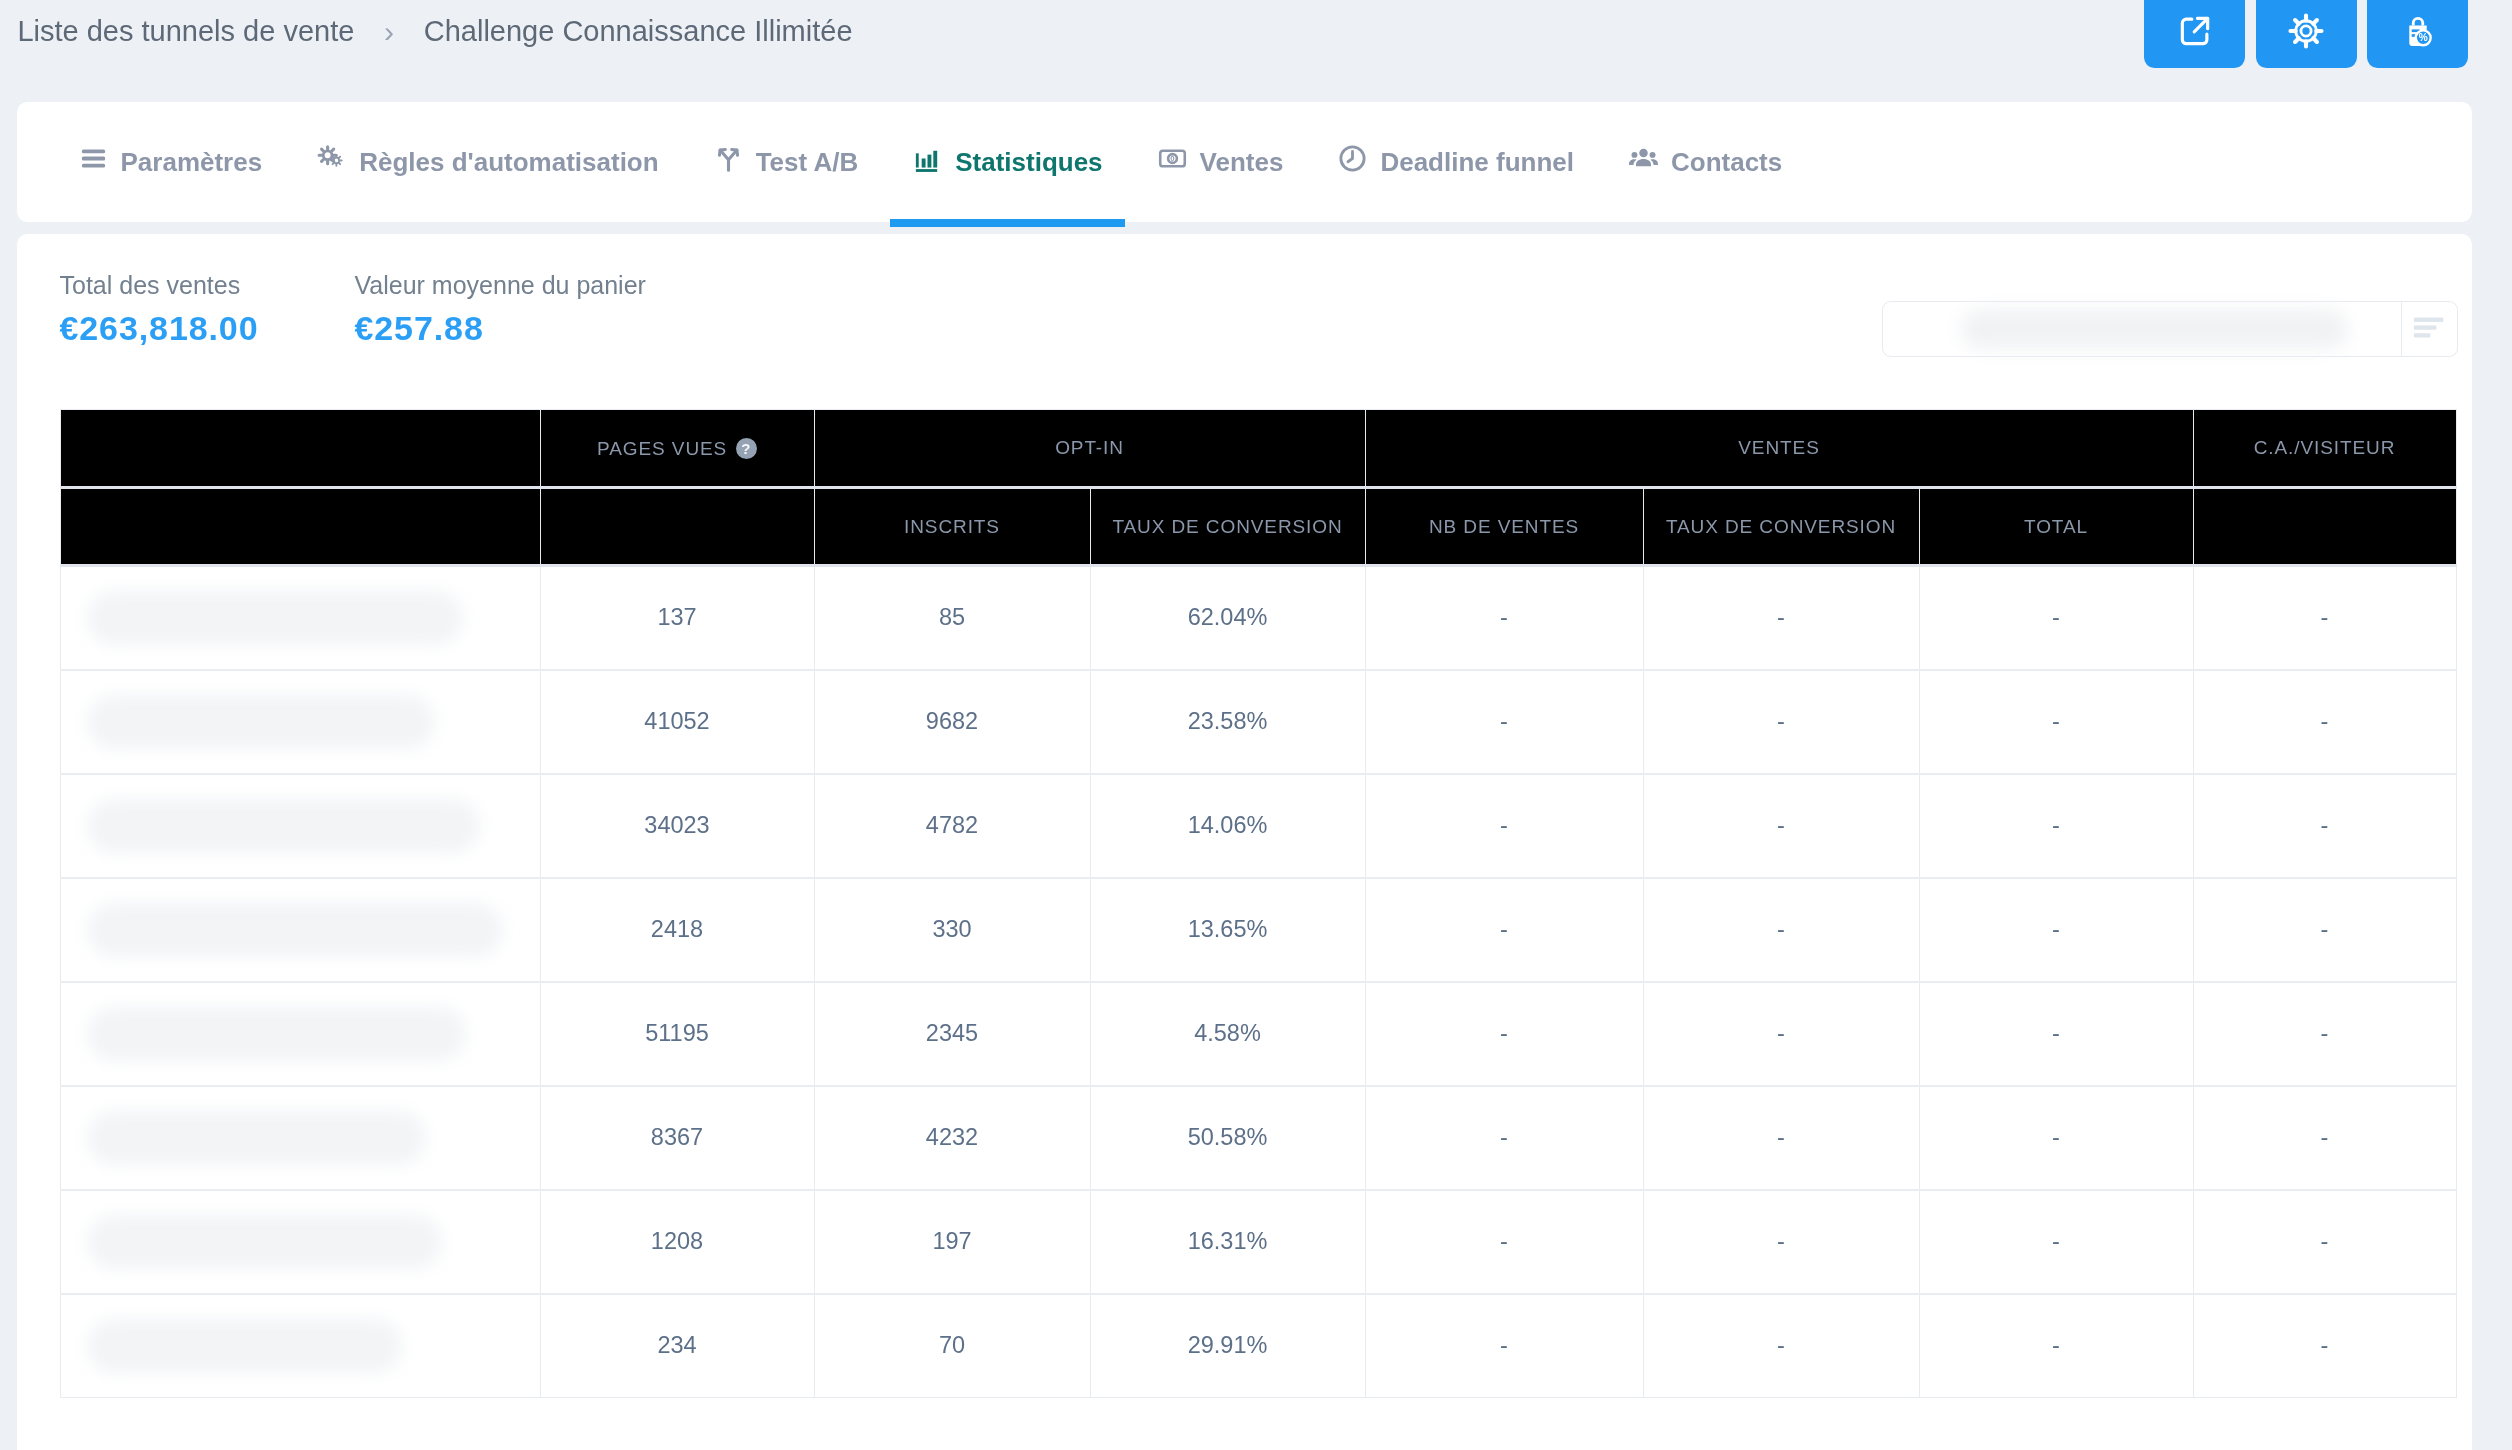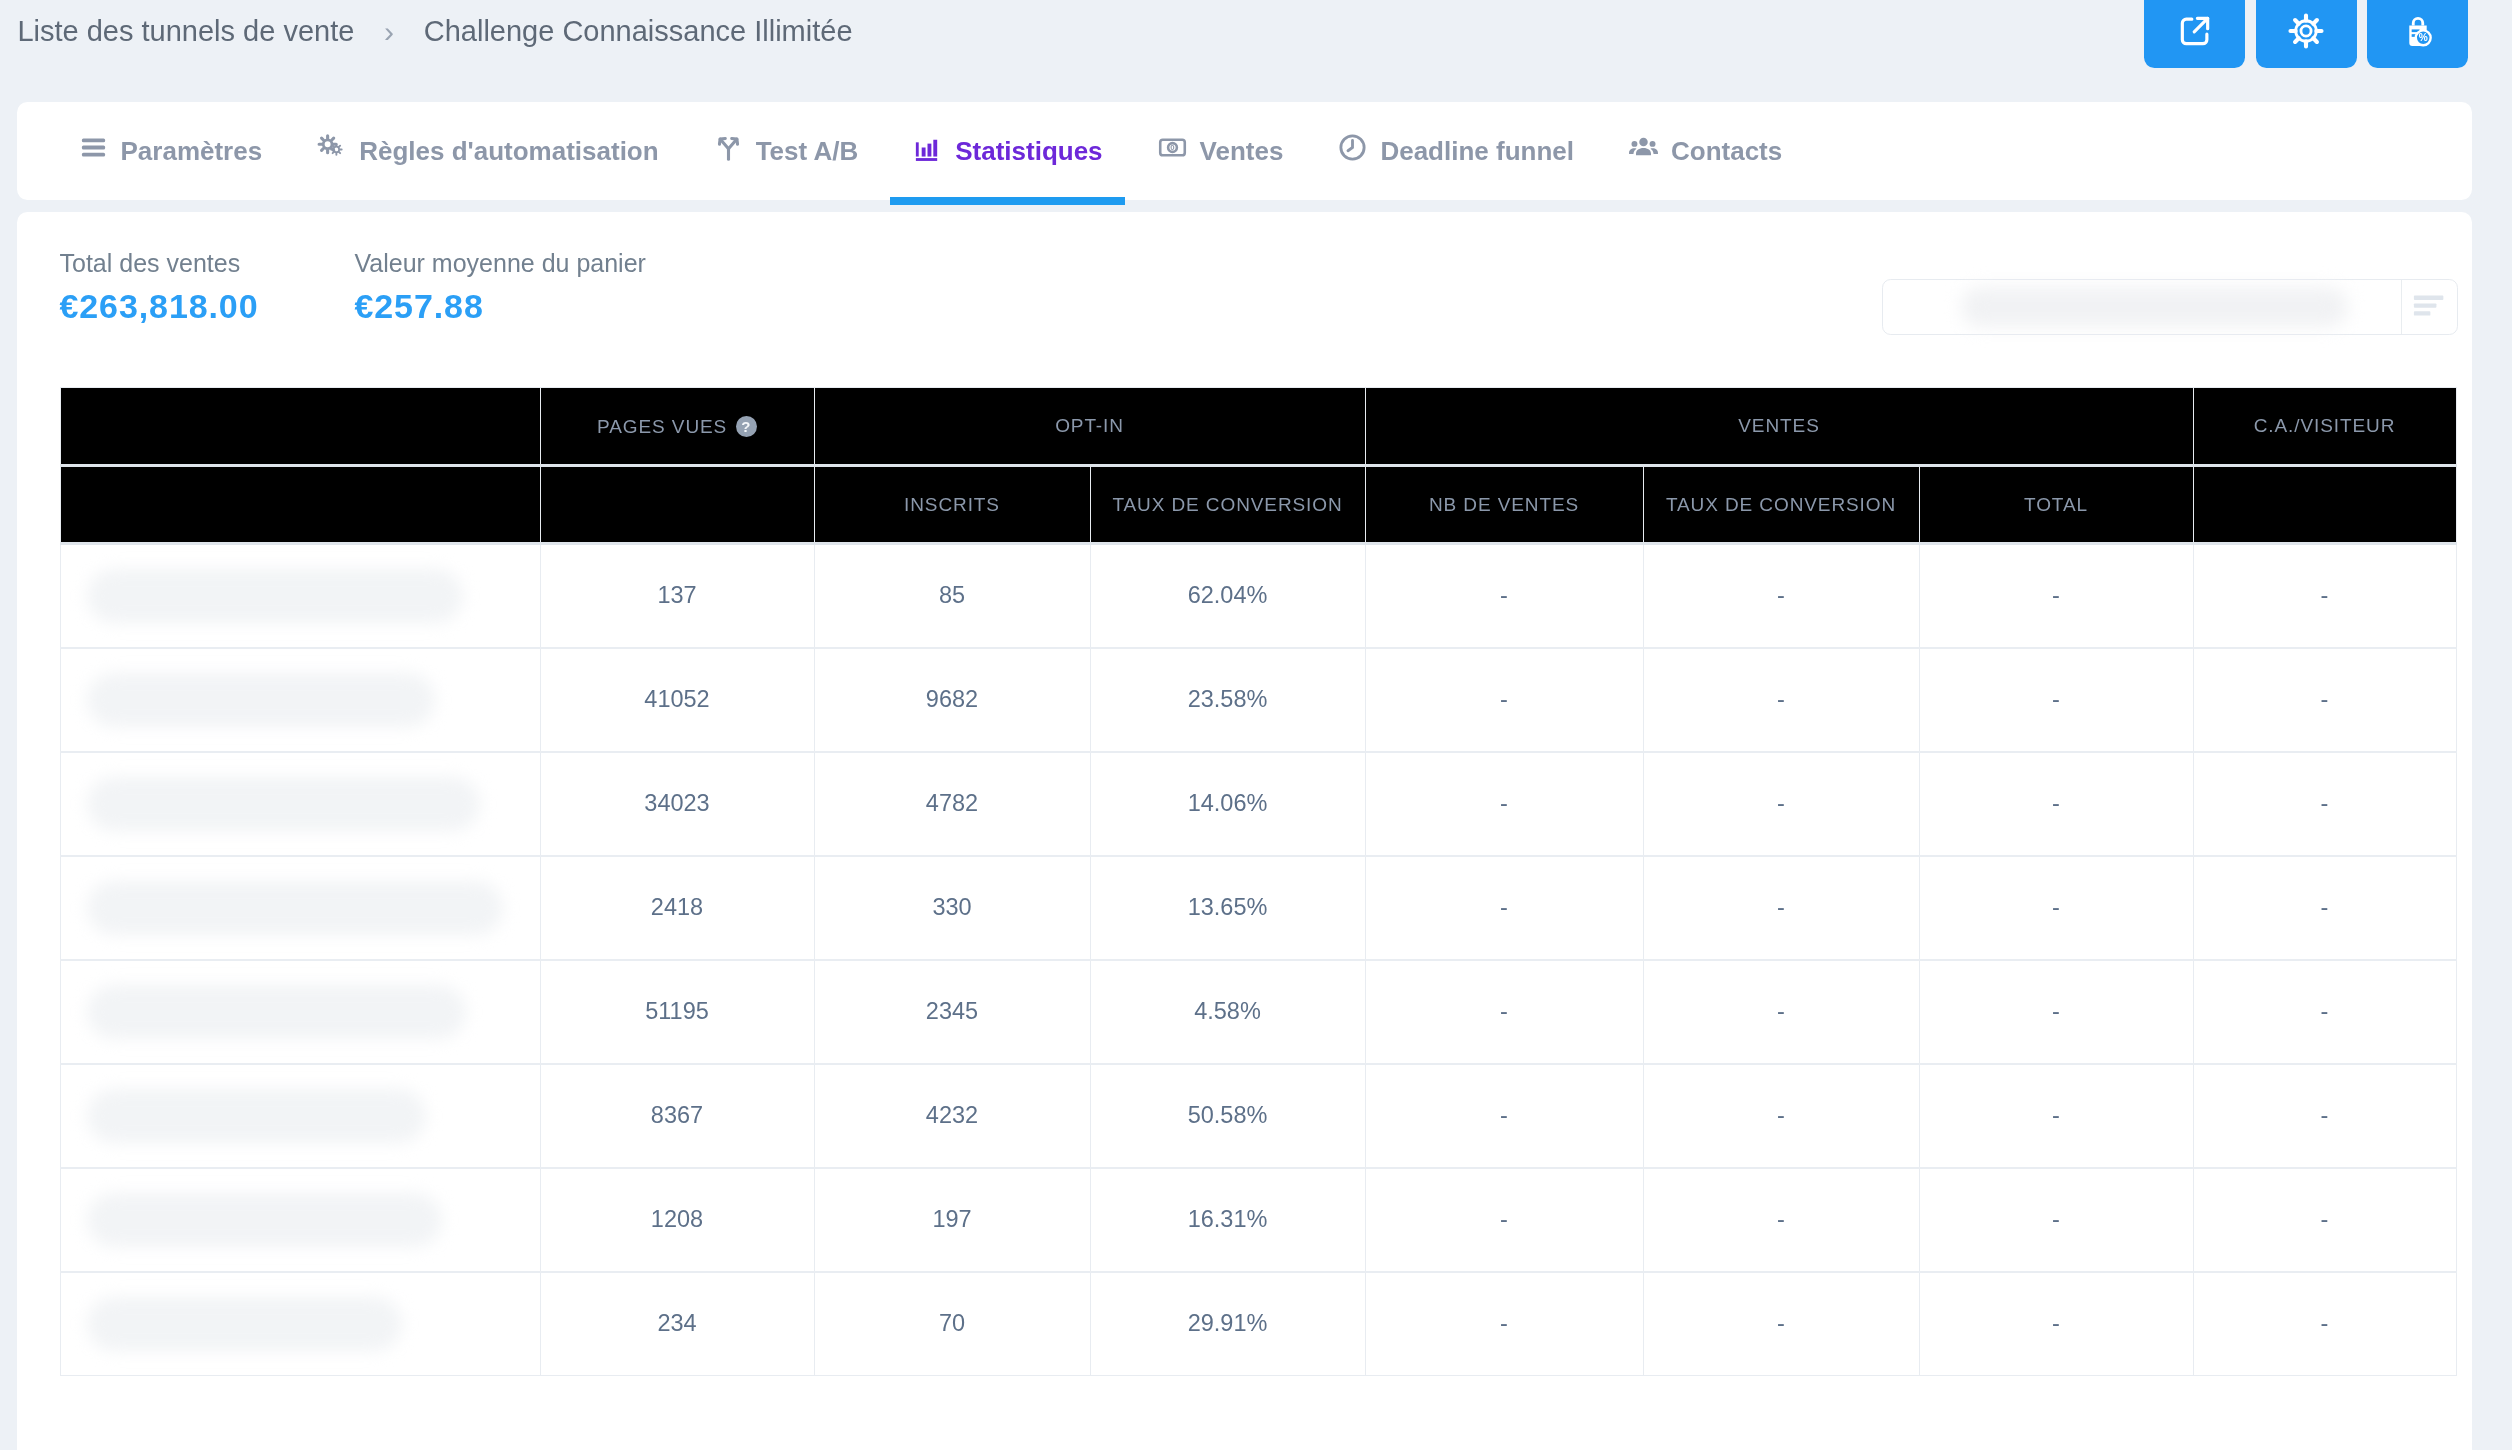--- a/index.html
+++ b/index.html
@@ -16,29 +16,29 @@
   .topbar-actions { position:absolute; right:44px; top:-12px; display:flex; gap:10.4px; }
   .action-btn {
     width:101px; height:80px; background:#2196f3; border:none; cursor:pointer;
     border-radius:10.4px; display:flex; align-items:center; justify-content:center;
     padding-top:8.7px;
   }
   .action-btn svg { width:38px; height:38px; }
 
   
   .nav-card {
-    margin:39px 40px 0 16.5px; height:98px; background:#fff; border-radius:10.4px;
+    margin:39px 40px 0 16.5px; height:120px; background:#fff; border-radius:10.4px;
     display:flex; align-items:center; padding-left:61px; gap:54px; position:relative;
   }
   .tab {
     position:relative; height:100%; display:flex; align-items:center; gap:12px;
     font-size:26px; font-weight:bold; color:#8d97a9; cursor:pointer; white-space:nowrap;
   }
   .tab svg { width:31px; height:31px; flex:none; }
-  .tab.active { color:#6d28d9; }
+  .tab.active { color:#0f766e; }
   .tab.active::after {
     content:""; position:absolute; left:-22.6px; right:-22.6px; bottom:-5.2px; height:7.8px;
     background:#1e9bf0;
   }
 
   
   .content-card {
     margin:12px 40px 0 16.5px; background:#fff; border-radius:10.4px;
     height:1304px; padding-top:37px; position:relative;
   }

